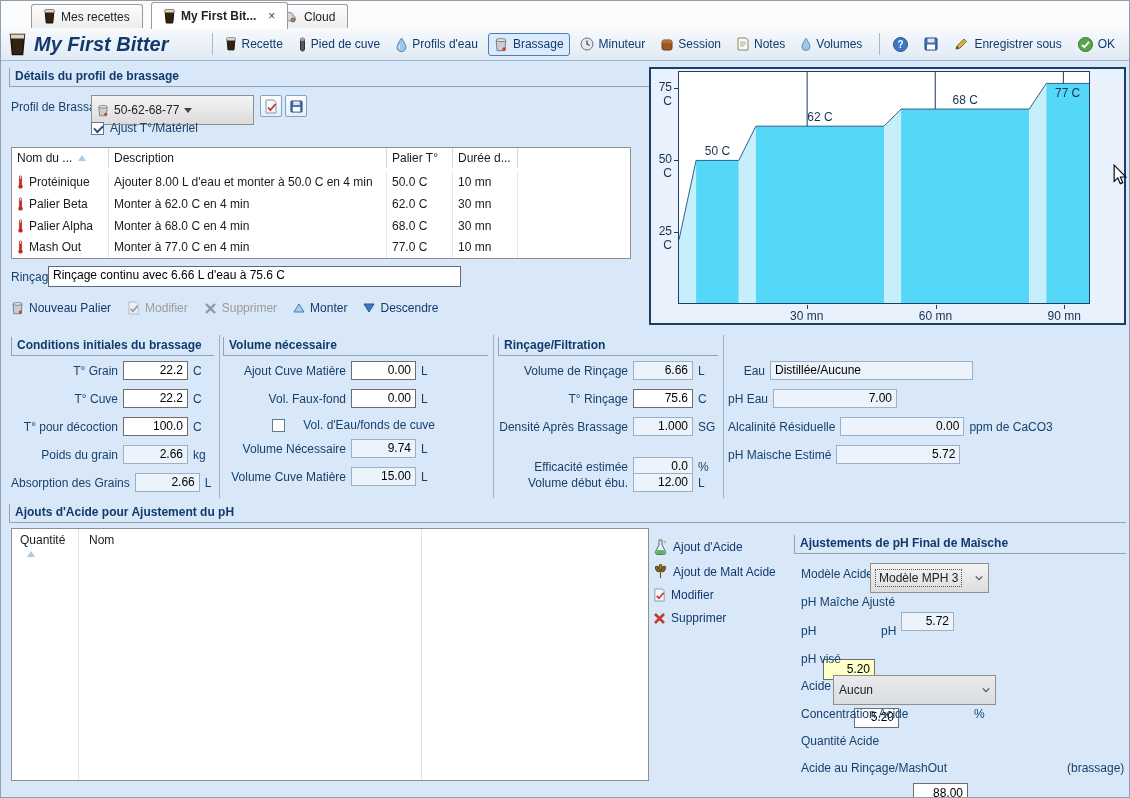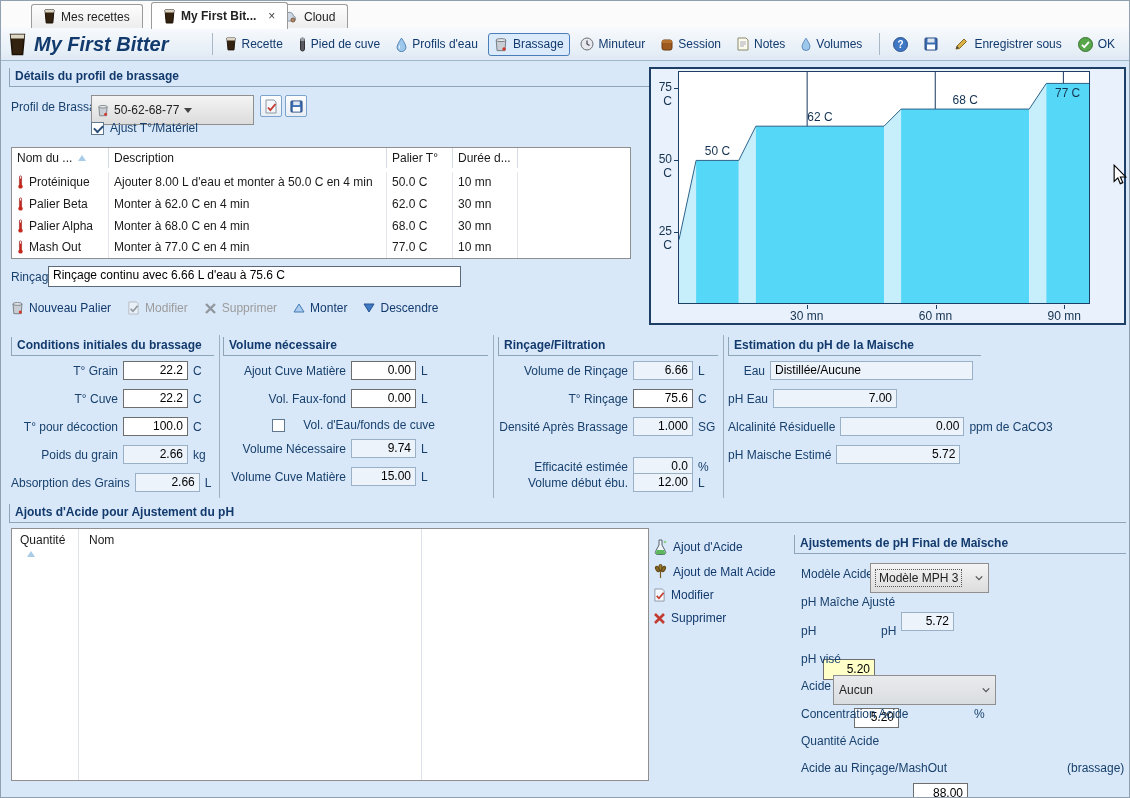--- a/index.html
+++ b/index.html
@@ -500,21 +500,20 @@
     <span class="lbl">Efficacité estimée</span>
     <div class="field ro" style="width:60px">0.0</div>
     <span class="unit" style="width:24px">%</span>
   </div>
   <div class="grp-row" style="left:497px;top:472px;width:224px;">
     <span class="lbl">Volume début ébu.</span>
     <div class="field ro" style="width:60px">12.00</div>
     <span class="unit" style="width:24px">L</span>
   </div>
 
-  <div class="sechdr" style="left:727px;top:336px;width:253px;">Estimation du pH de la Maische</div>
   <div class="grp-row" style="left:727px;top:360px;width:245px;">
     <span class="lbl">Eau</span>
     <div class="field ro lt" style="width:203px">Distillée/Aucune</div>
   </div>
   <div class="grp-row" style="left:727px;top:388px;width:245px;">
     <span class="lbl">pH Eau</span>
     <div class="field ro" style="width:124px">7.00</div>
     <span class="unit" style="width:74px"></span>
   </div>
   <div class="grp-row" style="left:727px;top:416px;width:245px;">

